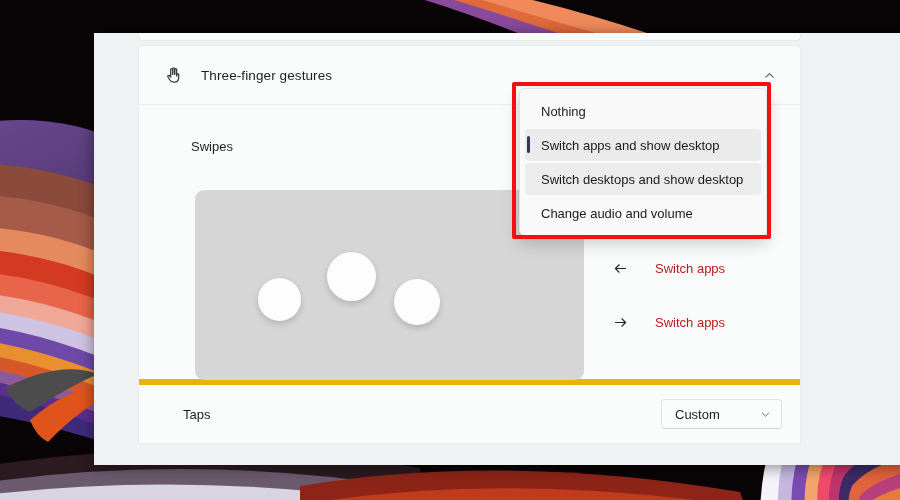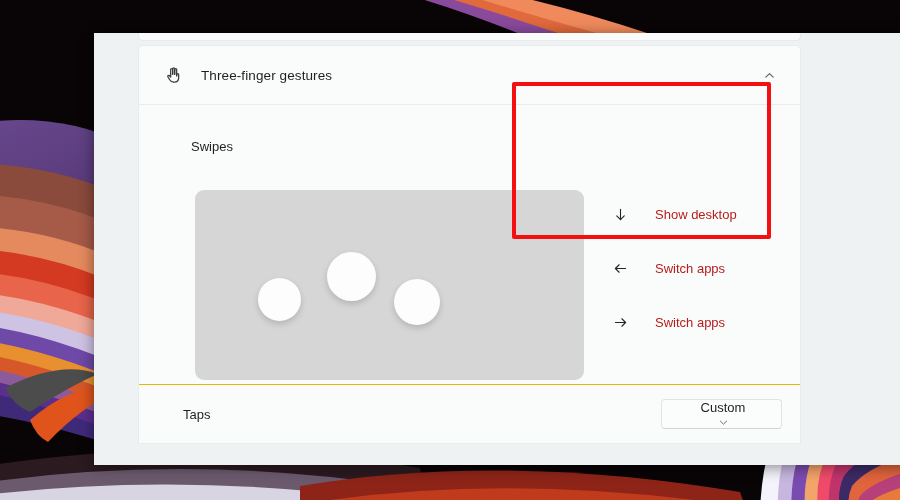--- a/index.html
+++ b/index.html
@@ -91,21 +91,21 @@
   .expander-body {
     background: #fafcfc;
     border: 1px solid #e8ecee;
     border-top: none;
   }
 
   .sub-row {
     position: relative;
     padding: 0 18px 0 20px;
     box-sizing: border-box;
-    border-bottom: 1px solid #eab308;
+    border-bottom: 6px solid #eab308;
   }
 
   .swipes-row { height: 280px; }
 
   .sub-label {
     position: absolute;
     left: 52px; top: 34px;
     font-size: 13px;
     color: #1f1f1f;
   }
@@ -168,21 +168,20 @@
   .combo {
     width: 121px; height: 30px;
     background: #fbfcfc;
     border: 1px solid #dfe3e4;
     border-bottom-color: #cfd4d5;
     border-radius: 4px;
     display: flex;
     align-items: center;
     padding: 0 10px 0 13px;
     box-sizing: border-box;
-    flex-direction: column;
   }
   .combo-value {
     flex: 1;
     font-size: 13px;
     color: #1f1f1f;
   }
   .combo-caret {
     color: #55595c;
     display: flex; align-items: center;
   }
@@ -406,16 +405,36 @@
                 </svg>
               </span>
             </div>
           </div>
 
         </div>
       </div>
     </div>
   </div>
 
+  <div class="flyout">
+
+    <div class="fly-item">
+      <span>Nothing</span>
+    </div>
+
+    <div class="fly-item selected">
+      <span class="accent"></span>
+      <span>Switch apps and show desktop</span>
+    </div>
+
+    <div class="fly-item hover">
+      <span>Switch desktops and show desktop</span>
+    </div>
+
+    <div class="fly-item">
+      <span>Change audio and volume</span>
+    </div>
+
+  </div>
 
   <div class="annot-box"></div>
 
 </div>
 
 </body></html>

